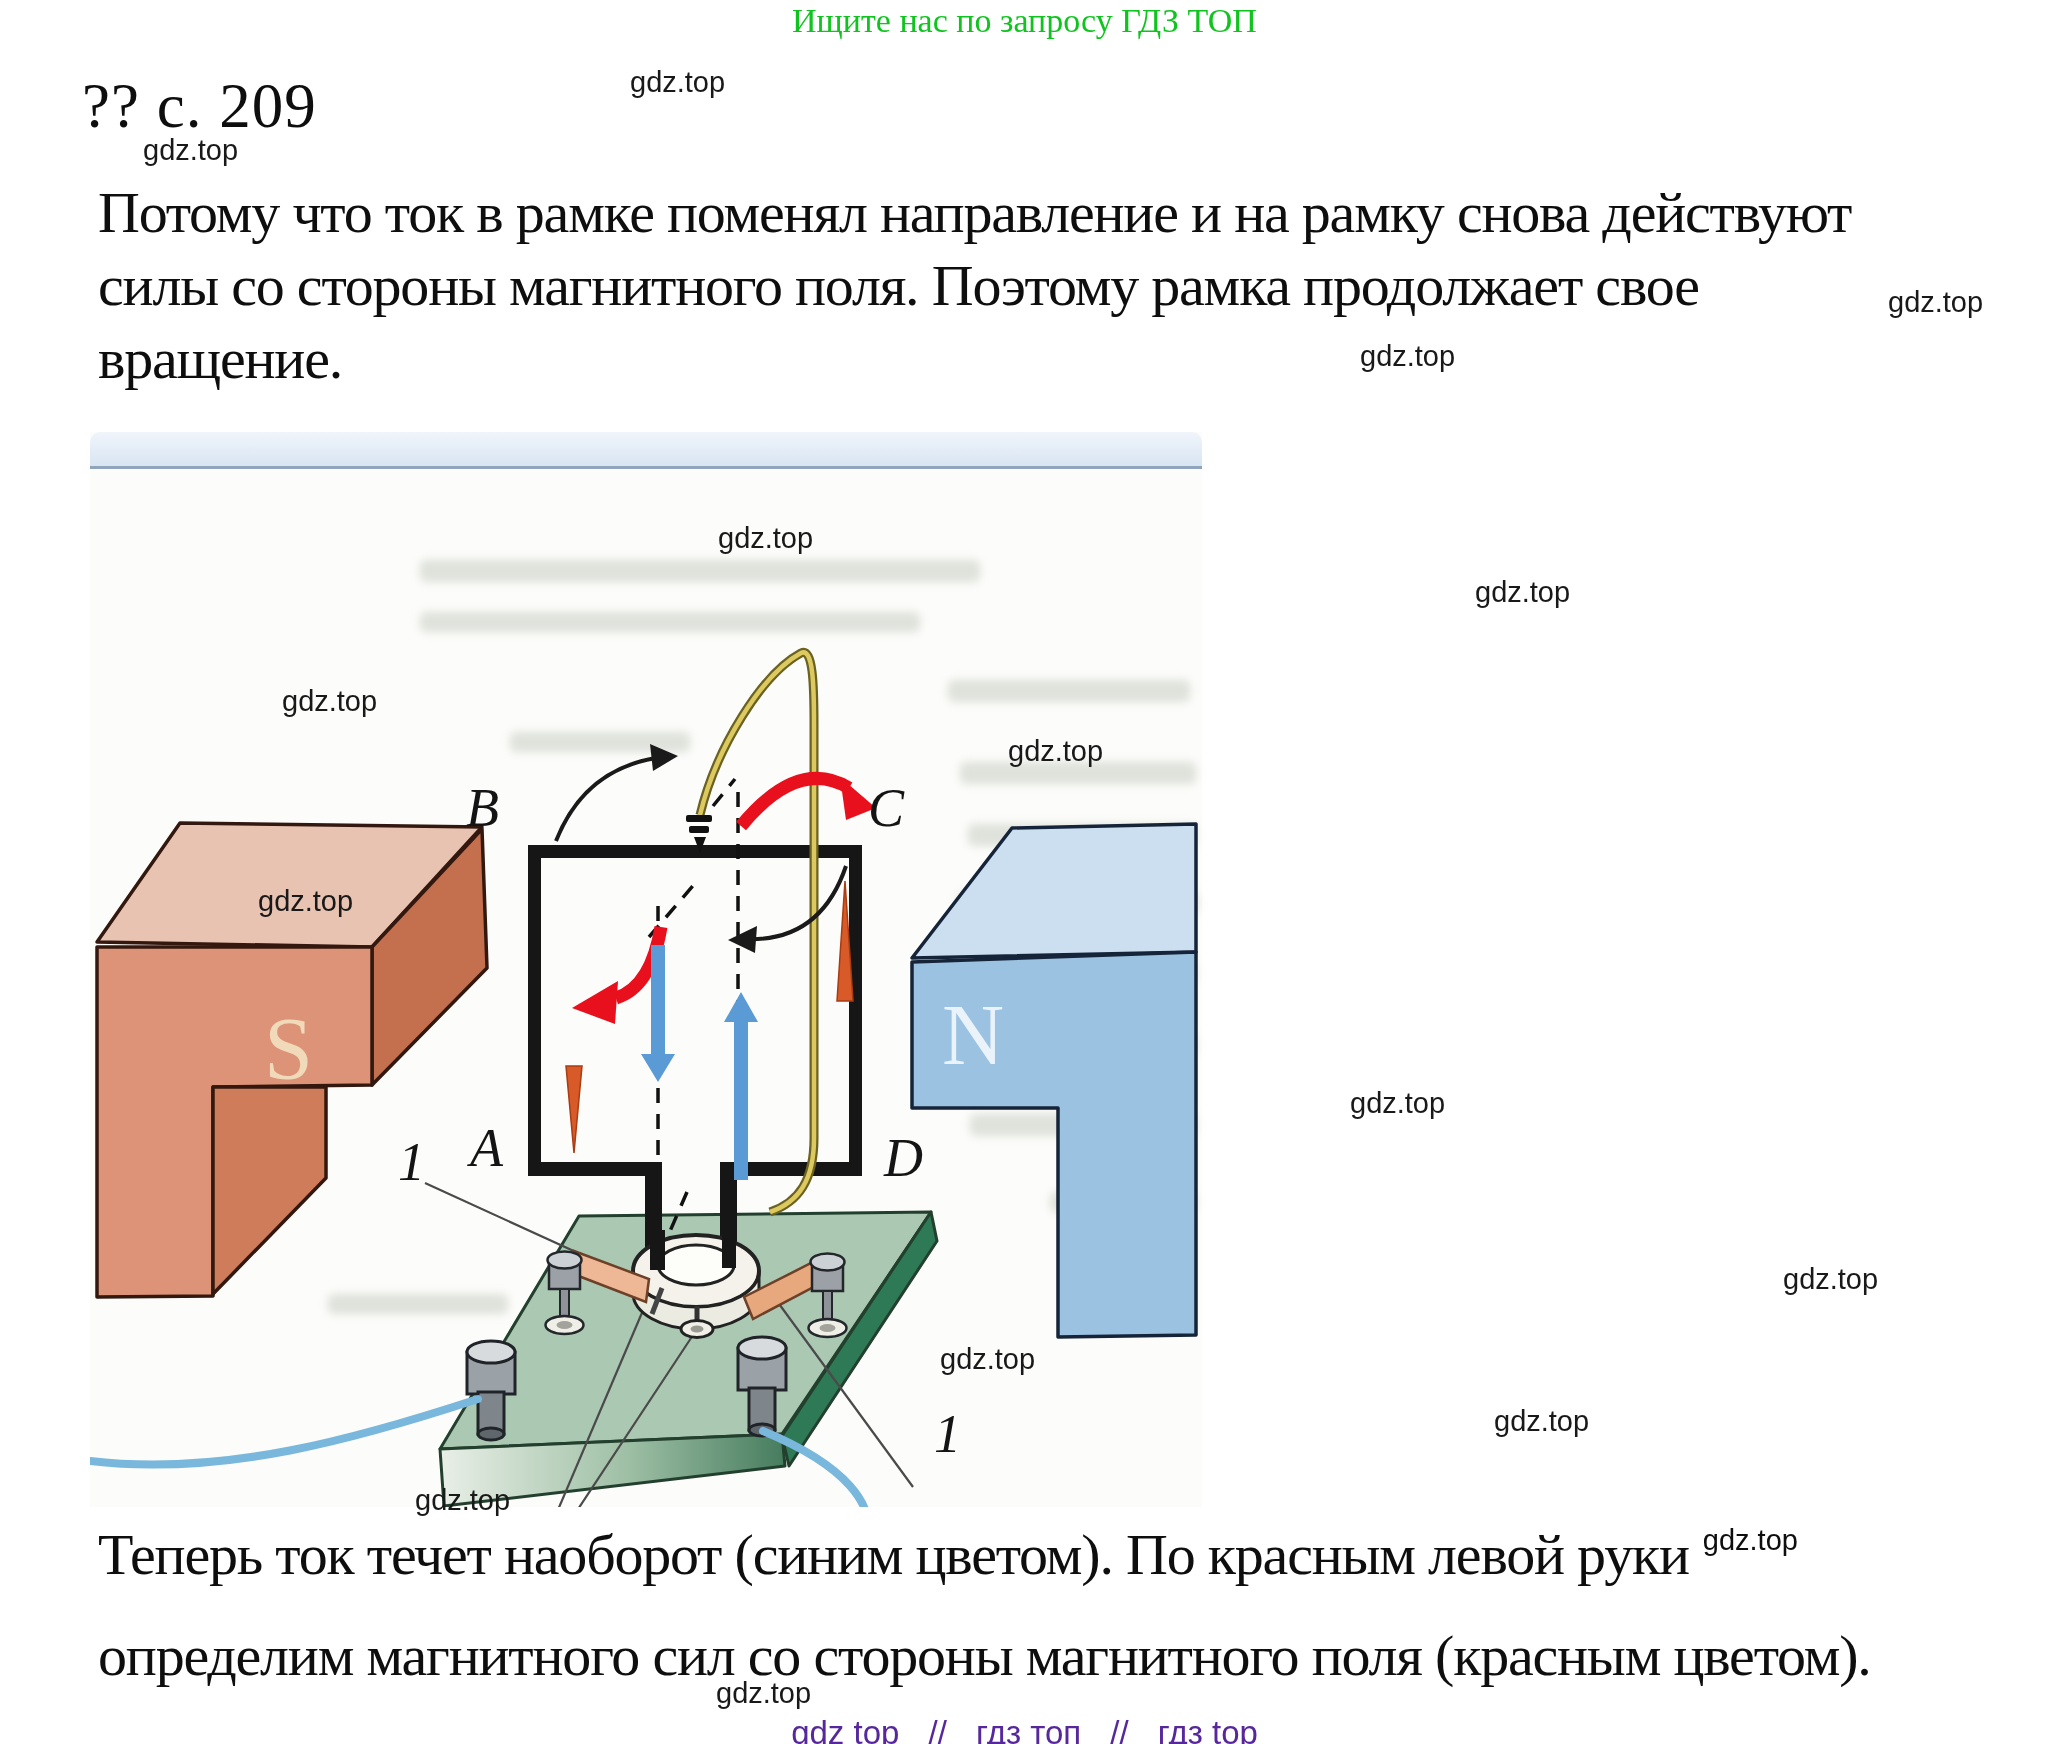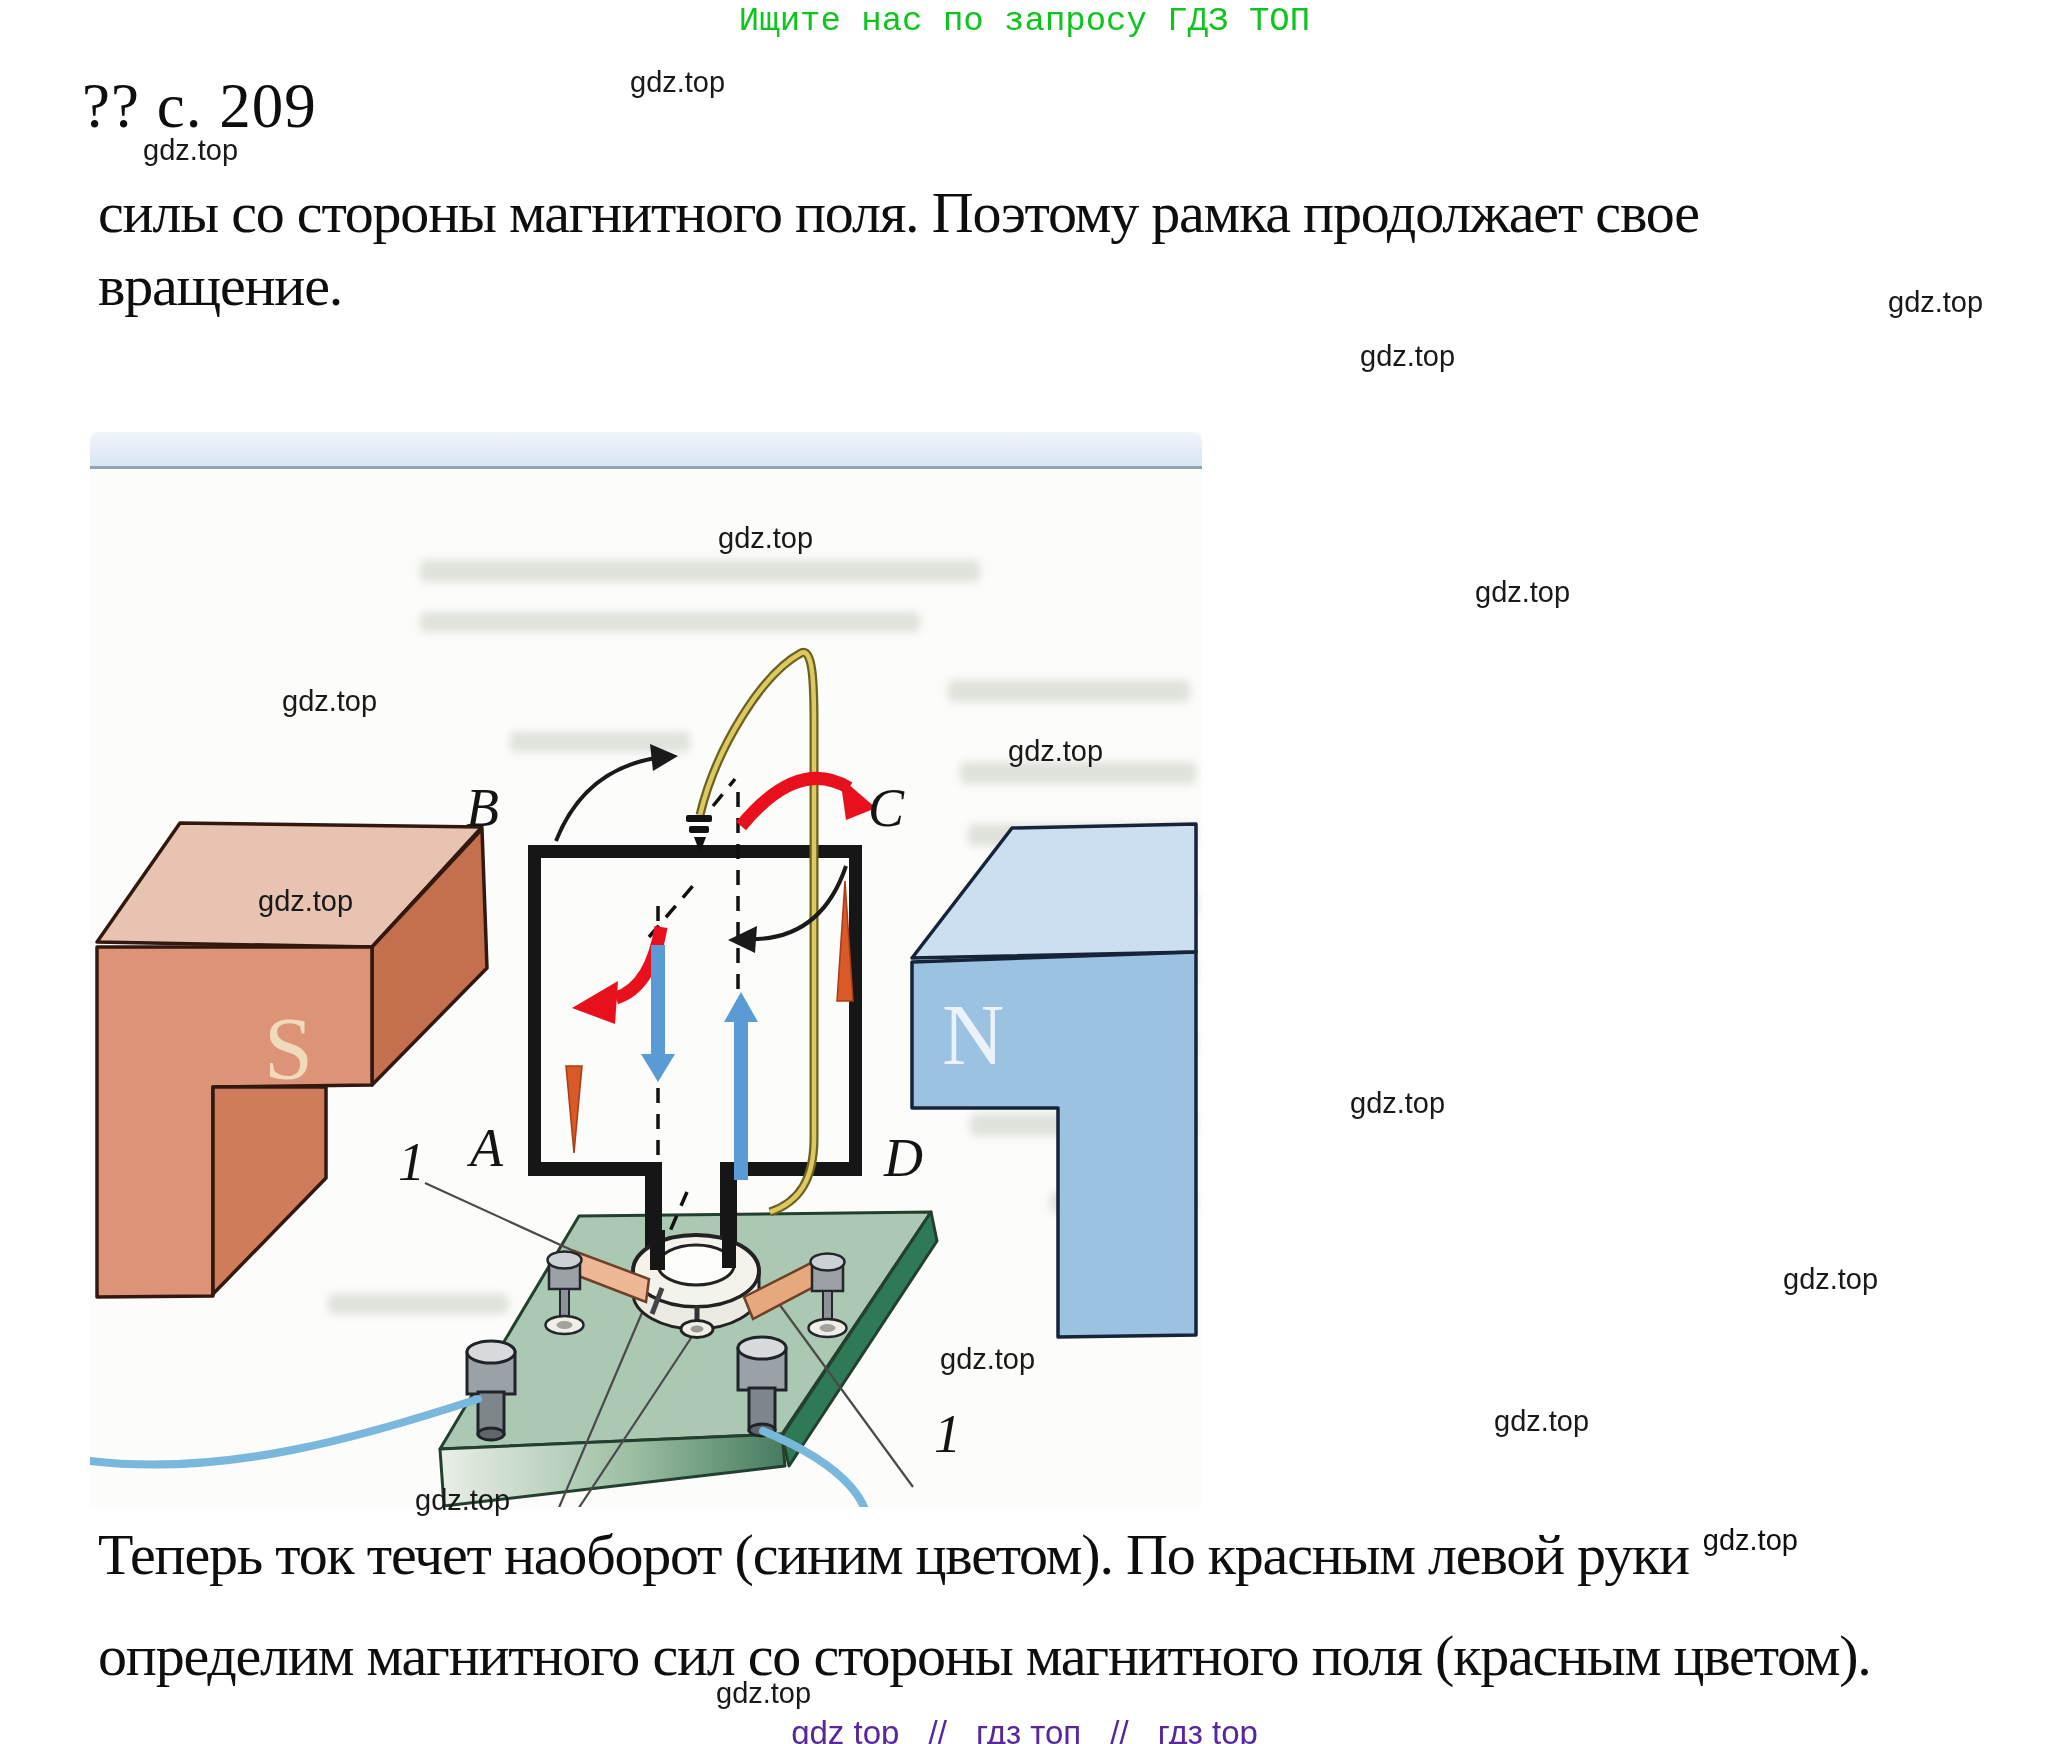--- a/index.html
+++ b/index.html
@@ -1,20 +1,20 @@
 <!DOCTYPE html>
 <html><head>
 <meta charset="utf-8">
 <style>
   html,body{margin:0;padding:0;background:#fff;}
   #page{position:relative;width:2049px;height:1744px;background:#ffffff;overflow:hidden;
         font-family:"Liberation Serif", serif;color:#0e0e0e;}
   .abs{position:absolute;}
   .tagline{left:0;right:0;top:2px;text-align:center;
-           font-family:Liberation Mono, monospace;font-size:34px;font-weight:500;color:#0fc41e;}
+           font-family:Liberation Serif, serif;font-size:34px;font-weight:500;color:#0fc41e;}
   .wm{position:absolute;font-family:"Liberation Sans", sans-serif;font-size:29px;color:#191919;
       letter-spacing:0px;white-space:nowrap;}
   .heading{left:82px;top:70px;font-size:63px;letter-spacing:1px;}
   .para{left:98px;width:1925px;font-size:58px;line-height:73px;letter-spacing:-1.2px;white-space:nowrap;}
   .para2{left:98px;width:1925px;font-size:58px;line-height:92px;letter-spacing:-1.2px;white-space:nowrap;}
   .sup{font-family:"Liberation Sans", sans-serif;font-size:29px;letter-spacing:0;
        position:relative;top:-24px;margin-left:14px;}
   .figure{left:90px;top:432px;width:1112px;height:1075px;background:#fcfcfa;}
   .figbar{position:absolute;left:0;top:0;width:1112px;height:34px;
           background:linear-gradient(#f0f5fb,#d9e5f3);border-bottom:3px solid #90a5bb;
@@ -38,20 +38,21 @@
   <span class="wm" style="left:1360px;top:340px;">gdz.top</span>
   <span class="wm" style="left:1475px;top:576px;">gdz.top</span>
   <span class="wm" style="left:1350px;top:1087px;">gdz.top</span>
   <span class="wm" style="left:1783px;top:1263px;">gdz.top</span>
   <span class="wm" style="left:1494px;top:1405px;">gdz.top</span>
   <span class="wm" style="left:716px;top:1677px;">gdz.top</span>
 
   <div class="abs heading">?? с. 209</div>
 
   <div class="abs para" style="top:176px;">
+    <div>Потому что ток в рамке поменял направление и на рамку снова действуют</div>
     <div>силы со стороны магнитного поля. Поэтому рамка продолжает свое</div>
     <div>вращение.</div>
   </div>
 
   <div class="abs figure">
 
     <div class="bleed" style="left:330px;top:128px;width:560px;height:22px;"></div>
     <div class="bleed" style="left:330px;top:180px;width:500px;height:20px;"></div>
     <div class="bleed" style="left:858px;top:248px;width:242px;height:22px;"></div>
     <div class="bleed" style="left:420px;top:300px;width:180px;height:20px;"></div>

